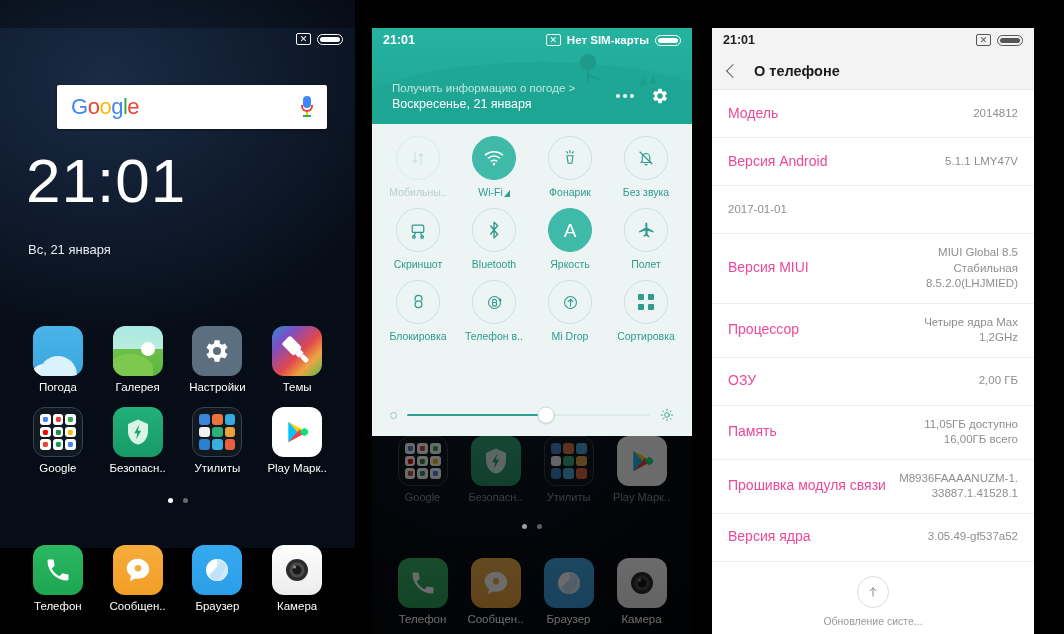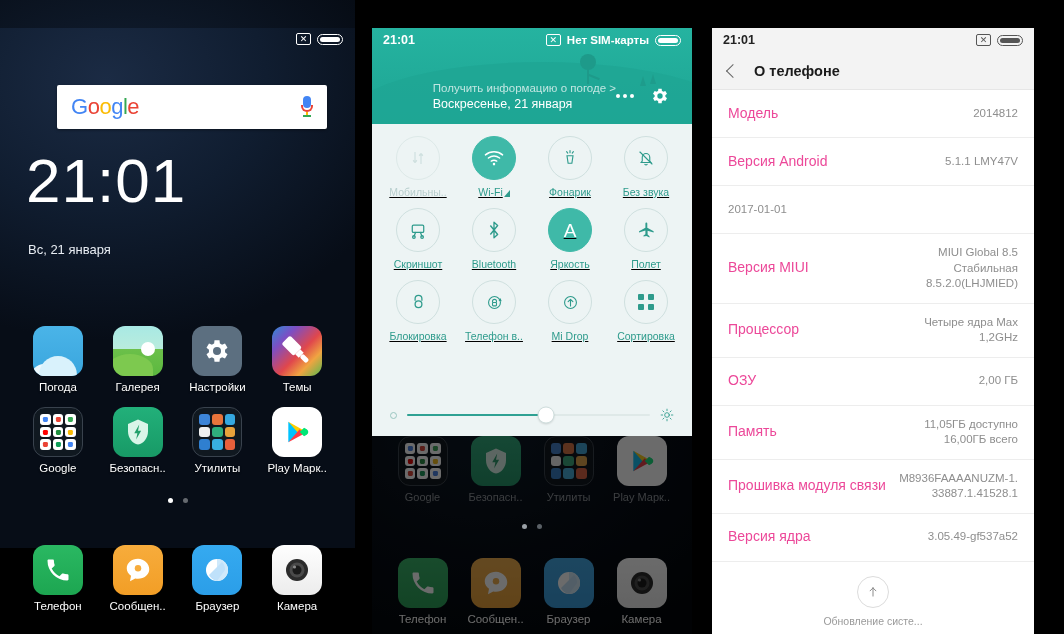--- a/index.html
+++ b/index.html
@@ -142,32 +142,32 @@
   .tree .trunk{position:absolute;left:7px;top:14px;width:1.5px;height:16px;background:#1e9a8a;}
   .tree .br{position:absolute;left:8px;top:22px;width:12px;height:1.5px;background:#1e9a8a;transform:rotate(22deg);}
   .pine{position:absolute;width:0;height:0;border-left:3px solid transparent;border-right:3px solid transparent;border-bottom:10px solid #1e9a8a;opacity:.8;}
   .sb2 { position:absolute; left:0; top:0; width:320px; height:24px;
     display:flex; align-items:center; justify-content:space-between; padding:0 11px; z-index:3;}
   .sb2 .t { font-size:12.5px; color:#fff; font-weight:bold; font-family:"Liberation Sans",sans-serif;}
   .sb2 .r { display:flex; align-items:center; gap:6px;}
   .sb2 .nosim { font-size:11.5px; color:#fff; font-weight:bold; font-family:"Liberation Sans",sans-serif;}
   .weather-row {
     position:absolute; left:0; top:46px; width:316px; height:44px;
-    display:flex; align-items:center; justify-content:flex-end; padding:0 18px 0 20px; z-index:3;
+    display:flex; align-items:center; justify-content:space-between; padding:0 18px 0 20px; z-index:3;
   }
   .weather-txt { display:flex; flex-direction:column; gap:3px;}
   .weather-txt .l1 { font-size:11.5px; color:rgba(255,255,255,.72); font-family:"Liberation Sans",sans-serif;}
   .weather-txt .l2 { font-size:12.5px; color:#ffffff; font-family:"Liberation Sans",sans-serif;}
   .w-actions { display:flex; align-items:center; gap:16px;}
   .dots3 { display:flex; gap:3px; }
   .dots3 i { width:4px;height:4px;border-radius:50%;background:#fff;display:block;}
 
   .toggles {
     position:absolute; left:0; top:96px; width:320px; height:312px;
-    background:#edf4f4; z-index:3; padding:12px 0 16px 0;text-decoration:underline;
+    background:#edf4f4; z-index:3; padding:12px 0 16px 0;
   }
   .tog-grid { display:grid; grid-template-columns:repeat(4,1fr); row-gap:10px; padding:0 8px;}
   .tog { display:flex; flex-direction:column; align-items:center; gap:6px;}
   .tog-c {
     width:44px;height:44px;border-radius:50%; border:1px solid #cfe0df;
     display:flex;align-items:center;justify-content:center; background:transparent;
   }
   .tog-c.on { background:#3fb9a8; border-color:#3fb9a8; }
   .tog-c.off-dim { border-color:#dde9e8; }
   .tog-l { font-size:10.5px; color:#2e9b8c; white-space:nowrap; font-family:"Liberation Sans",sans-serif;}

